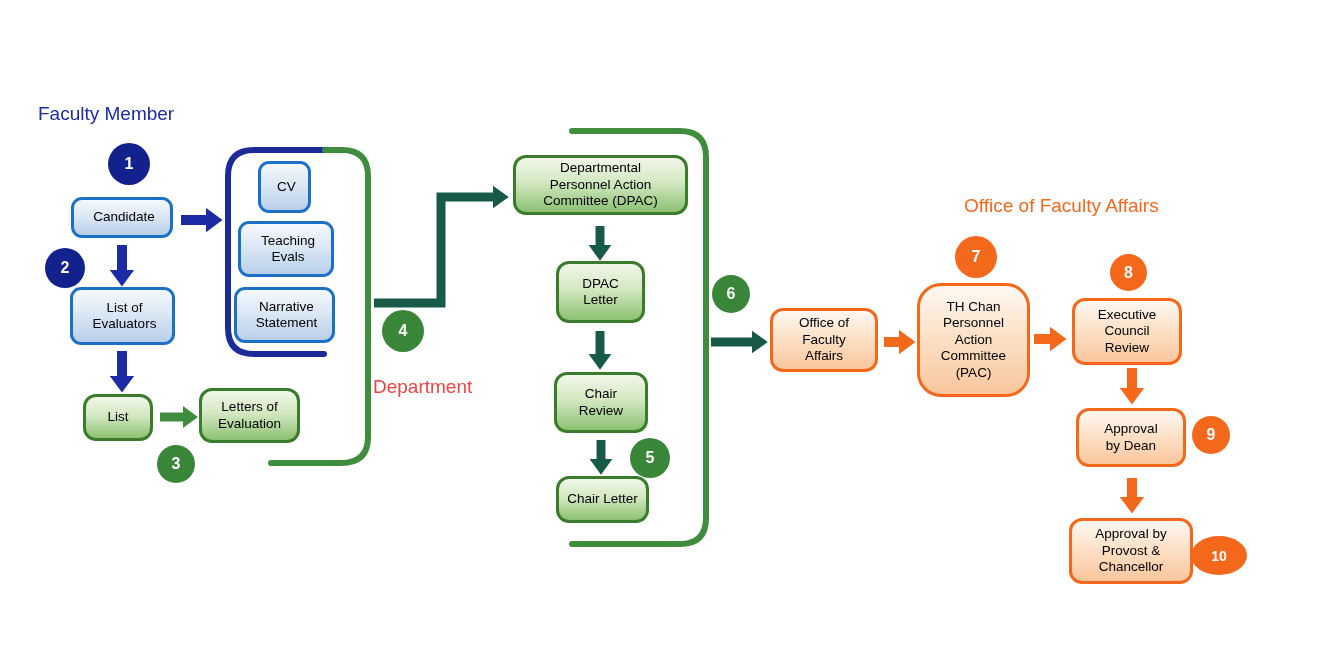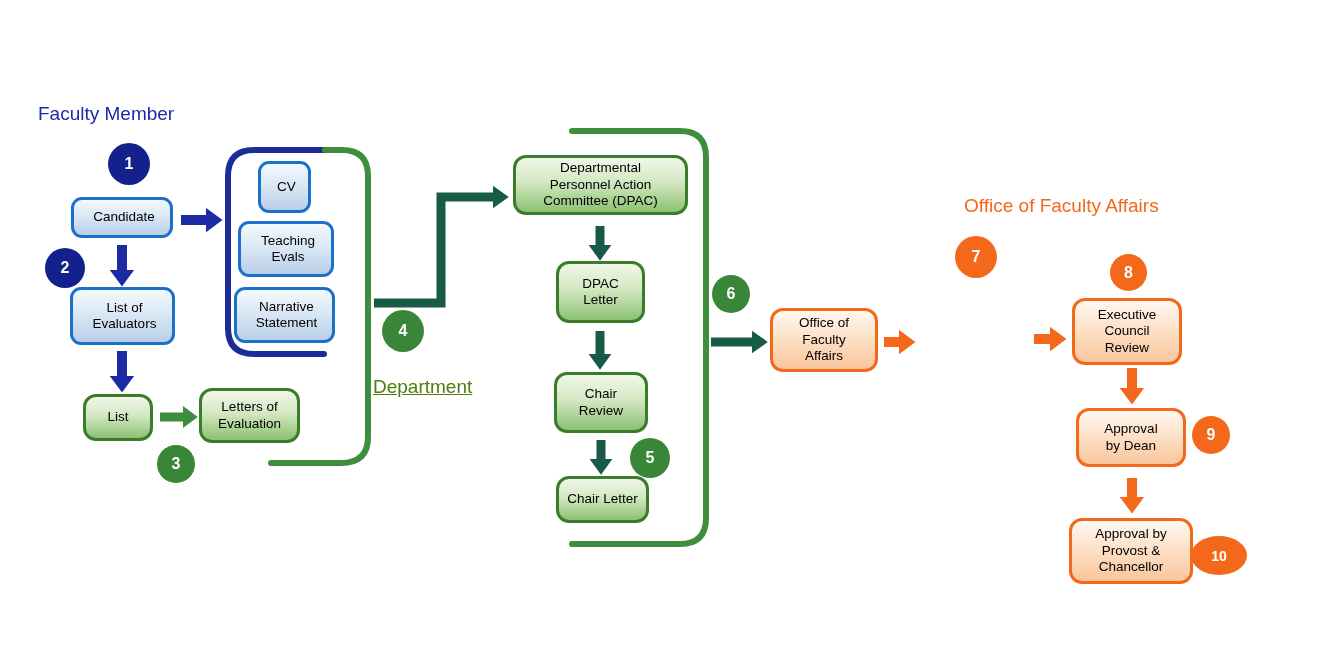--- a/index.html
+++ b/index.html
@@ -18,21 +18,21 @@
   .box.orange{border:3.5px solid #f4681c;background:linear-gradient(180deg,#fef8f2 0%,#fcdfc4 50%,#f9c69c 100%);border-radius:13px;}
   .badge{
     position:absolute;display:flex;align-items:center;justify-content:center;
     color:#ffffff;font-size:16px;font-weight:bold;border-radius:50%;
   }
   .badge.navy{background:#13218d;}
   .badge.green{background:#3a8639;}
   .badge.orange{background:#f4681c;}
   .section-label{position:absolute;font-size:19px;white-space:nowrap;}
   .lbl-navy{color:#1c2ba8;}
-  .lbl-green{color:#4d7c0f;text-decoration:underline;}
+  .lbl-green{color:#ef4444;}
   .lbl-orange{color:#f4681c;}
 </style>
 </head>
 <body>
 
 <div class="canvas">
 
   <svg class="svg-layer" width="1323" height="649" viewBox="0 0 1323 649" xmlns="http://www.w3.org/2000/svg">
     <defs>
       <marker id="mk-navy" markerUnits="strokeWidth" markerWidth="1.7" markerHeight="2.5" refX="0.05" refY="1.25" orient="auto">
@@ -82,20 +82,21 @@
   <div class="box blue" style="left:234px;top:287px;width:101px;height:56px;">Narrative Statement</div>
 
   <div class="box green" style="left:83px;top:394px;width:70px;height:47px;">List</div>
   <div class="box green" style="left:199px;top:388px;width:101px;height:55px;">Letters of Evaluation</div>
   <div class="box green" style="left:513px;top:155px;width:175px;height:60px;padding:2px 20px;">Departmental Personnel Action Committee (DPAC)</div>
   <div class="box green" style="left:556px;top:261px;width:89px;height:62px;">DPAC Letter</div>
   <div class="box green" style="left:554px;top:372px;width:94px;height:61px;">Chair Review</div>
   <div class="box green" style="left:556px;top:476px;width:93px;height:47px;padding:2px 0;">Chair Letter</div>
 
   <div class="box orange" style="left:770px;top:308px;width:108px;height:64px;padding:2px 10px;">Office of Faculty Affairs</div>
+  <div class="box orange" style="left:917px;top:283px;width:113px;height:114px;border-radius:24px;padding:2px 12px;">TH Chan Personnel Action Committee (PAC)</div>
   <div class="box orange" style="left:1072px;top:298px;width:110px;height:67px;padding:2px 10px;">Executive Council Review</div>
   <div class="box orange" style="left:1076px;top:408px;width:110px;height:59px;padding:2px 18px;">Approval by Dean</div>
   <div class="box orange" style="left:1069px;top:518px;width:124px;height:66px;padding:2px 14px;">Approval by Provost &amp; Chancellor</div>
 
   <div class="badge navy" style="left:108px;top:143px;width:42px;height:42px;">1</div>
   <div class="badge navy" style="left:45px;top:248px;width:40px;height:40px;">2</div>
   <div class="badge green" style="left:157px;top:445px;width:38px;height:38px;">3</div>
   <div class="badge green" style="left:382px;top:310px;width:42px;height:42px;">4</div>
   <div class="badge green" style="left:630px;top:438px;width:40px;height:40px;">5</div>
   <div class="badge green" style="left:712px;top:275px;width:38px;height:38px;">6</div>

